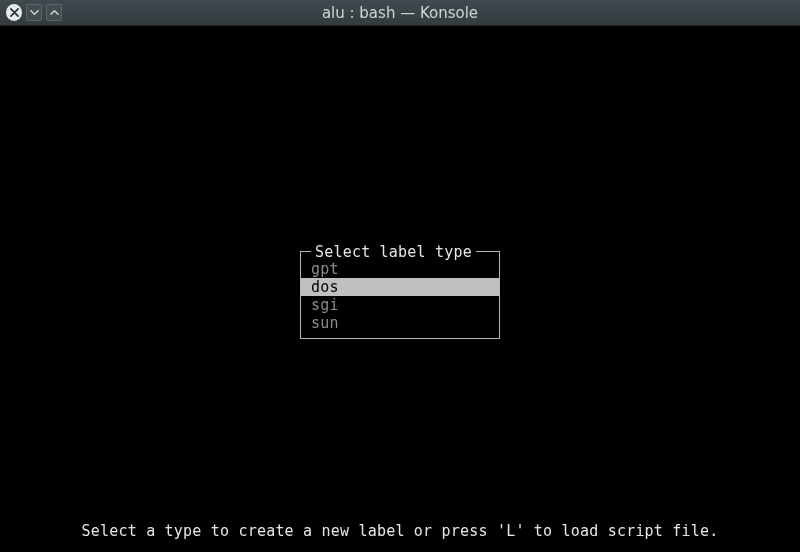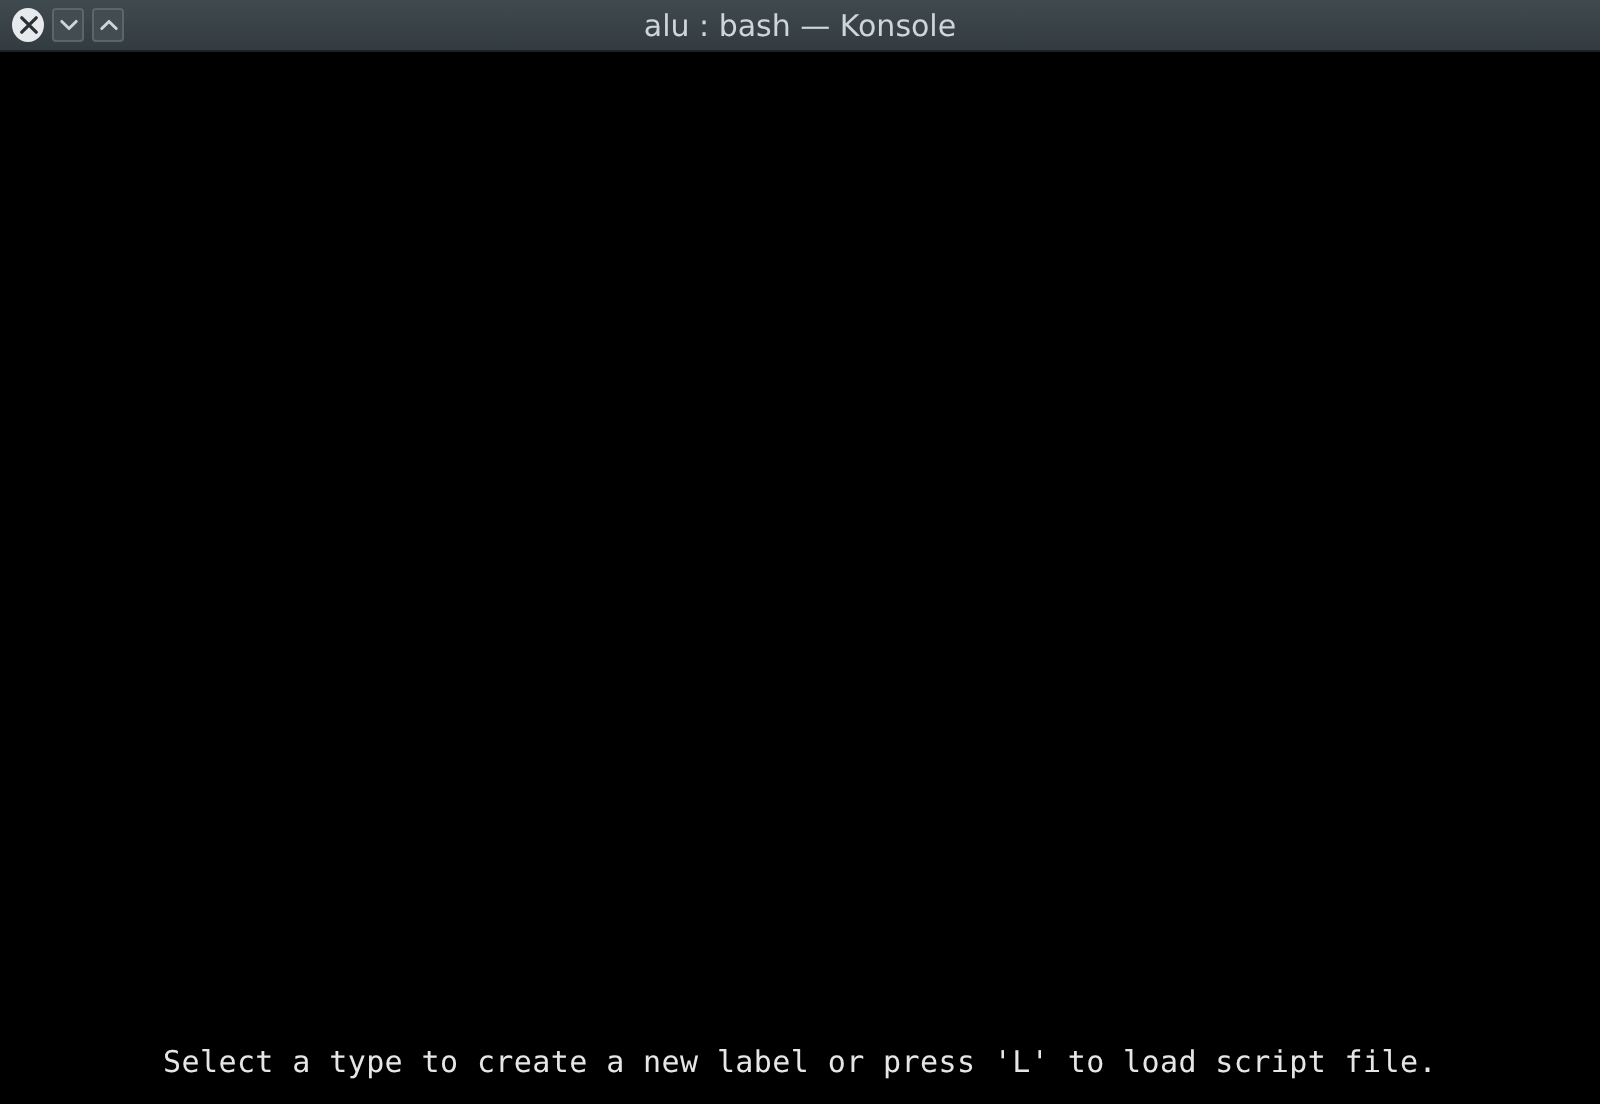--- a/index.html
+++ b/index.html
@@ -121,15 +121,24 @@
             <path d="M1 7 L5 3 L9 7" fill="none" stroke="currentColor" stroke-width="1.6" stroke-linecap="round" stroke-linejoin="round"></path>
           </svg>
       </span>
     </div>
   </div>
   <div class="title">alu : bash — Konsole</div>
 </div>
 
 <div class="term">
 
+  <div class="dialog">
+    <span class="caption">Select label type</span>
+    <div class="options">
+      <div class="opt">gpt</div>
+      <div class="opt selected">dos</div>
+      <div class="opt">sgi</div>
+      <div class="opt">sun</div>
+    </div>
+  </div>
 
   <div class="hint">Select a type to create a new label or press 'L' to load script file.</div>
 </div>
 
 </body></html>

